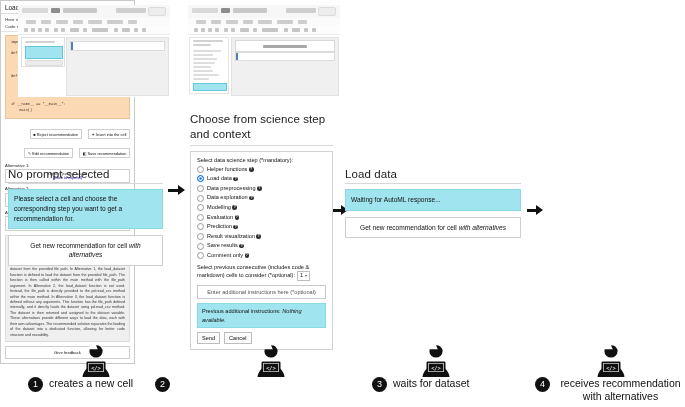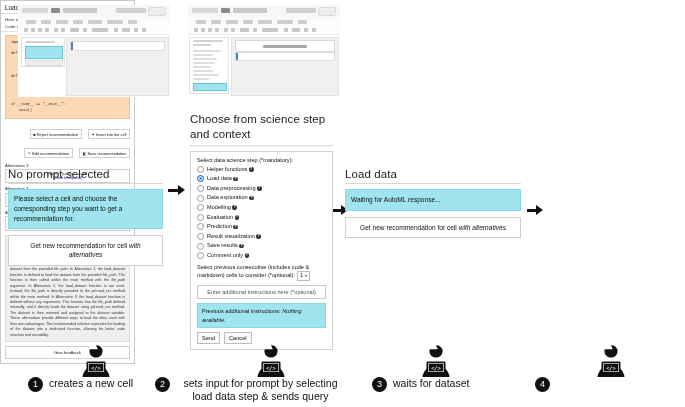--- a/index.html
+++ b/index.html
@@ -396,21 +396,20 @@
     <path d="M7.5 33 a13.6 13.6 0 0 1 27 0 z" fill="#111"></path>
     <rect x="11.5" y="17.5" width="19" height="12" rx="1.2" fill="#111"></rect>
     <rect x="13.2" y="19" width="15.6" height="9" fill="#fff"></rect>
     <rect x="13.8" y="19.6" width="14.4" height="7.8" fill="#111"></rect>
     <text x="21" y="25.6" font-size="5.4" fill="#fff" text-anchor="middle" font-family="DejaVu Sans Mono, monospace">&lt;/&gt;</text>
     <rect x="8.6" y="29.2" width="24.8" height="2.4" rx="1.1" fill="#111"></rect>
   </svg>
 </div>
 <div class="step" style="left:155px;top:377px;width:190px;">
   <span class="num">2</span>
-  <span class="cap center">sets input for prompt by selecting load data step &amp; sends query</span>
 </div>
 
 <div class="person" style="left:415px;top:344px;">
   <svg width="42" height="34" viewBox="0 0 42 34">
     <circle cx="21" cy="7" r="6.6" fill="#111"></circle>
     <path d="M14.6 5.2 h12.8 v-2.2 a6.6 6.6 0 0 0 -12.8 0 z" fill="#fff"></path>
     <path d="M21 1.2 a6.6 6.6 0 0 1 6.5 5.2 h-4.2 z" fill="#111"></path>
     <path d="M7.5 33 a13.6 13.6 0 0 1 27 0 z" fill="#111"></path>
     <rect x="11.5" y="17.5" width="19" height="12" rx="1.2" fill="#111"></rect>
     <rect x="13.2" y="19" width="15.6" height="9" fill="#fff"></rect>
@@ -432,13 +431,14 @@
     <path d="M7.5 33 a13.6 13.6 0 0 1 27 0 z" fill="#111"></path>
     <rect x="11.5" y="17.5" width="19" height="12" rx="1.2" fill="#111"></rect>
     <rect x="13.2" y="19" width="15.6" height="9" fill="#fff"></rect>
     <rect x="13.8" y="19.6" width="14.4" height="7.8" fill="#111"></rect>
     <text x="21" y="25.6" font-size="5.4" fill="#fff" text-anchor="middle" font-family="DejaVu Sans Mono, monospace">&lt;/&gt;</text>
     <rect x="8.6" y="29.2" width="24.8" height="2.4" rx="1.1" fill="#111"></rect>
   </svg>
 </div>
 <div class="step" style="left:535px;top:377px;width:150px;">
   <span class="num">4</span>
+  <span class="cap center">receives recommendation with alternatives</span>
 </div>
 
 </body></html>

